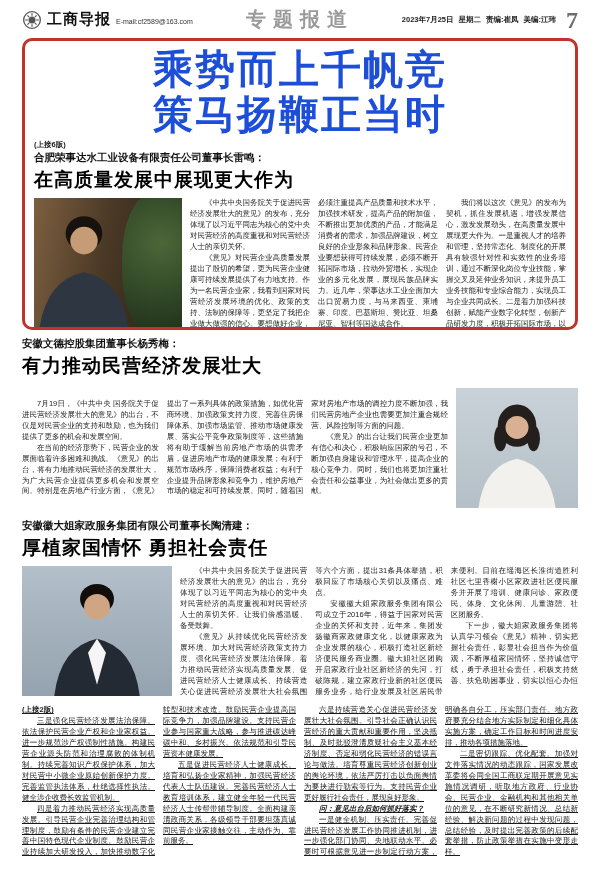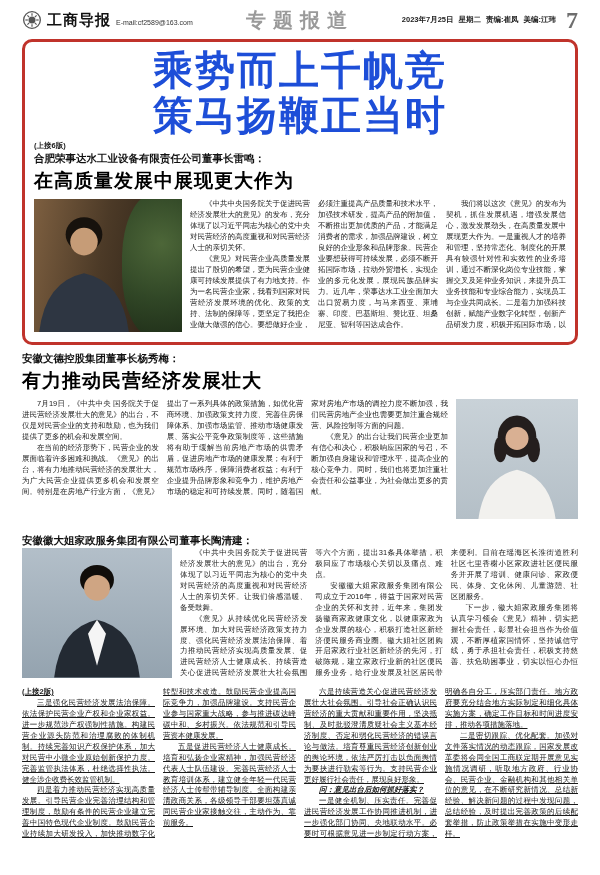--- a/index.html
+++ b/index.html
@@ -26,21 +26,21 @@
   .red-box { border:3px solid #c0332b; border-radius:10px; padding:6px 9px 8px; height:306px; overflow:hidden; }
   .headline { text-align:center; font-family:"Liberation Serif", serif; font-weight:900;
               font-size:40px; line-height:1.13; color:#1d4ed8; letter-spacing:2px; }
   .cont-tag { font-size:7.5px; font-weight:bold; margin:3px 0 1px; }
   .kicker { font-size:10.5px; font-weight:bold; color:#111; }
   h2.art-title { font-size:19px; font-weight:900; color:#000; margin:2px 0 5px; letter-spacing:1px; }
 
   
   .body-row { display:flex; gap:8px; overflow:hidden; }
   .a1-body { height:136px; }
-  .a2-body { height:128px; }
+  .a2-body { height:128px;align-items:center; }
   .a3-body { height:132px; }
   .cols { column-gap:8px; font-size:7.5px; line-height:1.46; text-align:justify; overflow:hidden; flex:1; min-width:0; }
   .cols3 { column-count:3; }
   .cols4 { column-count:4;text-decoration:underline; }
   .cols p { text-indent:2em; }
   .cols p.tag { text-indent:0; font-weight:bold; }
   .cols p.qa { font-weight:bold; font-style:italic; }
 
   .article { margin-top:7px; }
   .bottom { margin-top:7px; height:170px; overflow:hidden; }
@@ -138,20 +138,21 @@
           <path class="torso" d="M8 120 Q14 74 50 66 Q86 74 92 120 Z"></path>
           <ellipse class="hair" cx="32" cy="44" rx="7" ry="14"></ellipse>
           <ellipse class="hair" cx="68" cy="44" rx="7" ry="14"></ellipse>
         </svg>
       </div>
     </div>
   </section>
 
   <section class="article">
     <div class="kicker">安徽徽大姐家政服务集团有限公司董事长陶清建：</div>
+    <h2 class="art-title">厚植家国情怀 勇担社会责任</h2>
     <div class="body-row a3-body">
       <div class="photo photo3">
         <svg class="person p3" viewBox="0 0 100 120">
           <ellipse class="hair" cx="50" cy="22" rx="17" ry="15"></ellipse>
           <circle class="face" cx="50" cy="30" r="13"></circle>
           <path class="torso" d="M7 120 Q13 70 50 62 Q87 70 93 120 Z"></path>
           <path class="shirt" d="M50 62 L41 76 L50 108 L59 76 Z"></path>
         </svg>
       </div>
       <div class="cols cols3">

